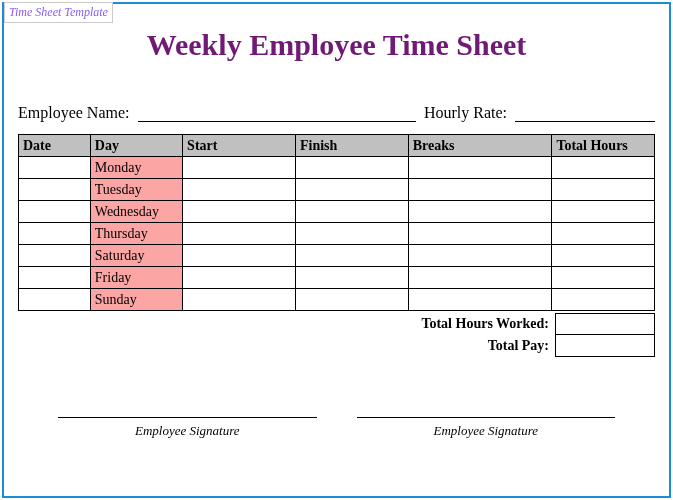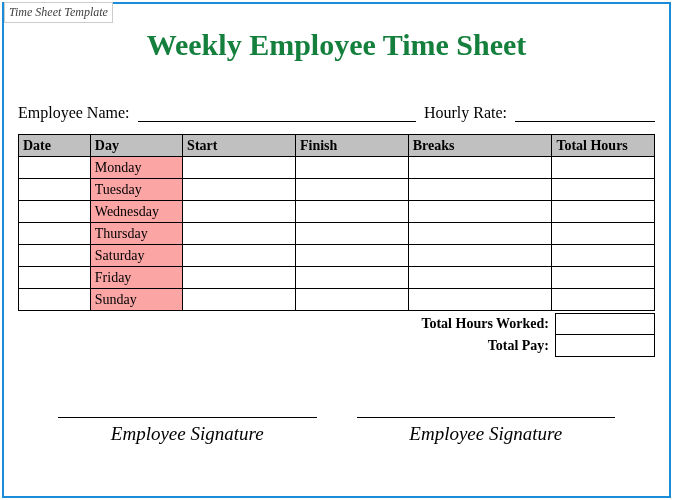--- a/index.html
+++ b/index.html
@@ -20,34 +20,34 @@
     bottom: 2px;
     border: 2px solid #1a8cd8;
     padding: 0;
   }
   .header-label {
     position: absolute;
     top: -2px;
     left: 0px;
     font-size: 12px;
     font-style: italic;
-    color: #404040;
+    color: #8b5cf6;
     background: #fff;
     padding: 2px 4px;
     border: 1px solid #ccc;
   }
   .content {
     padding: 14px 14px 10px 14px;
   }
   .title {
     text-align: center;
     font-size: 30px;
     font-weight: bold;
     margin: 10px 0 42px 0;
-    color: #15803d;
+    color: #701a75;
   }
   .fields-row {
     display: flex;
     align-items: flex-end;
     font-size: 16px;
     font-weight: normal;
     margin-bottom: 12px;
     gap: 8px;
   }
   .fields-row .blank {
@@ -114,21 +114,21 @@
   .sig {
     flex: 1;
     text-align: center;
   }
   .sig-line {
     border-top: 1.5px solid #000;
     height: 2px;
   }
   .sig-label {
     font-style: italic;
-    font-size: 19px;
+    font-size: 13px;
     margin-top: 4px;
   }
 </style>
 </head>
 <body>
 
 <div class="frame">
   <div class="header-label">Time Sheet Template</div>
   <div class="content">
 

